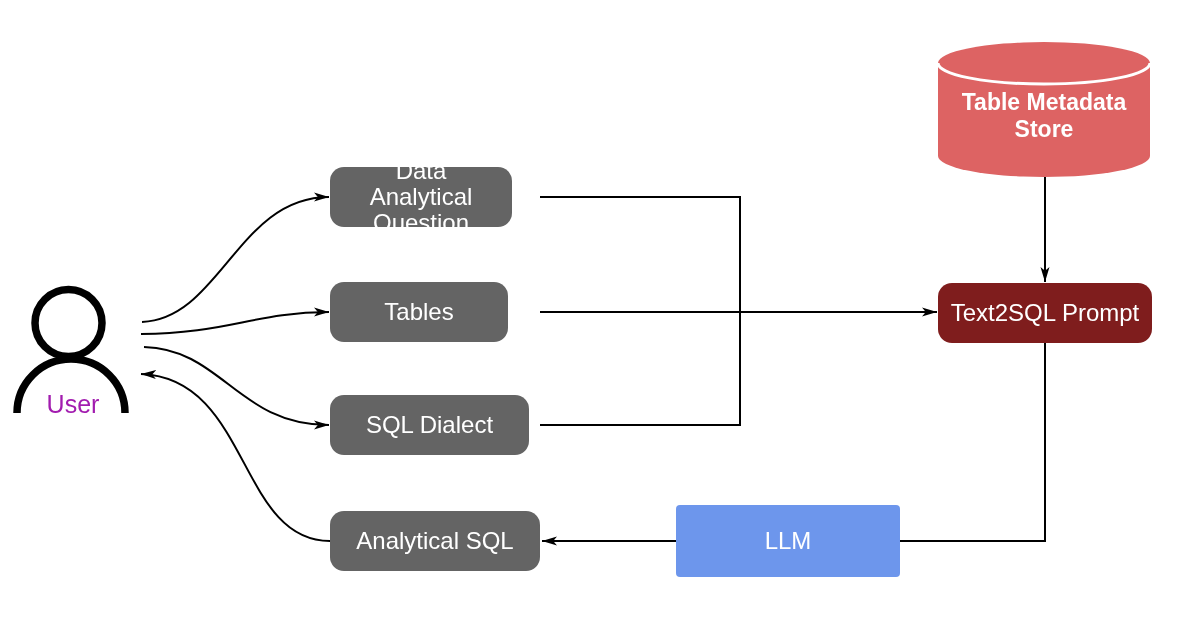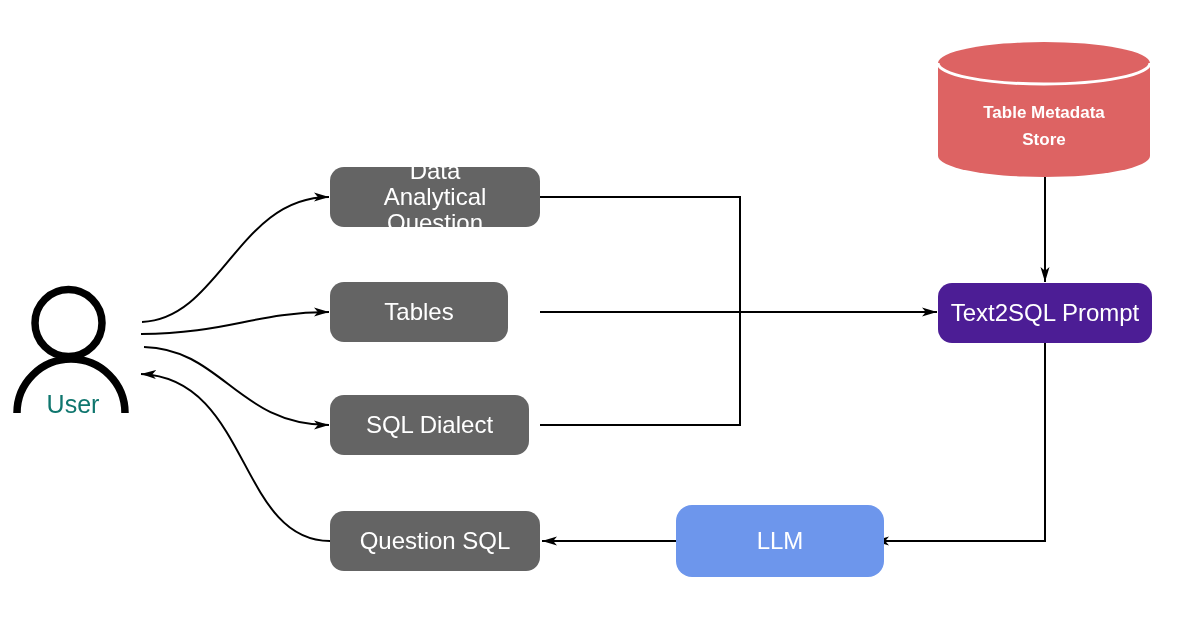--- a/index.html
+++ b/index.html
@@ -4,35 +4,35 @@
 <style>
   html,body{margin:0;padding:0;background:#ffffff;}
   body{font-family:"Liberation Sans","DejaVu Sans",sans-serif;}
   .canvas{position:relative;width:1200px;height:638px;background:#ffffff;overflow:hidden;}
   .canvas svg.wires{position:absolute;left:0;top:0;width:1200px;height:638px;}
   .node{
     position:absolute;display:flex;align-items:center;justify-content:center;
     text-align:center;color:#ffffff;font-size:24px;line-height:26px;
     border-radius:14px;box-sizing:border-box;
   }
-  .node-daq{left:330px;top:167px;width:210px;height:60px;padding:0 44px;}
+  .node-daq{left:330px;top:167px;width:182px;height:60px;padding:0 44px;}
   .node-tables{left:330px;top:282px;width:178px;height:60px;}
   .node-sql-dialect{left:330px;top:395px;width:199px;height:60px;}
   .node-generated-sql{left:330px;top:511px;width:210px;height:60px;}
-  .node-llm{left:676px;top:505px;width:208px;height:72px;border-radius:16px;}
+  .node-llm{left:676px;top:505px;width:224px;height:72px;border-radius:4px;}
   .node-text2sql{left:938px;top:283px;width:214px;height:60px;}
   .cyl-label{
-    position:absolute;left:938px;top:86px;width:212px;height:80px;
+    position:absolute;left:938px;top:76px;width:212px;height:80px;
     display:flex;align-items:center;justify-content:center;text-align:center;
-    color:#ffffff;font-weight:bold;font-size:17px;line-height:27px;
+    color:#ffffff;font-weight:bold;font-size:23px;line-height:27px;
     padding:0 22px;box-sizing:border-box;
   }
   .user-label{
     position:absolute;left:28px;top:392px;width:90px;
-    text-align:center;color:#0f766e;font-size:25px;line-height:25px;
+    text-align:center;color:#a21caf;font-size:25px;line-height:25px;
   }
 </style>
 </head>
 <body>
 
 <div class="canvas">
 
   <svg class="wires" viewBox="0 0 1200 638">
     <defs>
       <marker id="arrow" markerUnits="userSpaceOnUse" markerWidth="18" markerHeight="12" refX="15" refY="5.5" orient="auto">
@@ -75,28 +75,28 @@
 
   <div class="node node-tables" style="background-color: rgb(100, 100, 100);">
     <span>Tables</span>
   </div>
 
   <div class="node node-sql-dialect" style="background-color: rgb(100, 100, 100);">
     <span>SQL Dialect</span>
   </div>
 
   <div class="node node-generated-sql" style="background-color: rgb(100, 100, 100);">
-    <span>Question SQL</span>
+    <span>Analytical SQL</span>
   </div>
 
   <div class="node node-llm" style="background-color: rgb(109, 150, 236);">
     <span>LLM</span>
   </div>
 
-  <div class="node node-text2sql" style="background-color: #4c1d95;">
+  <div class="node node-text2sql" style="background-color: #7f1d1d;">
     <span>Text2SQL Prompt</span>
   </div>
 
   <div class="cyl-label">
     <span>Table Metadata Store</span>
   </div>
 
   <div class="user-label">User</div>
 
 </div>

